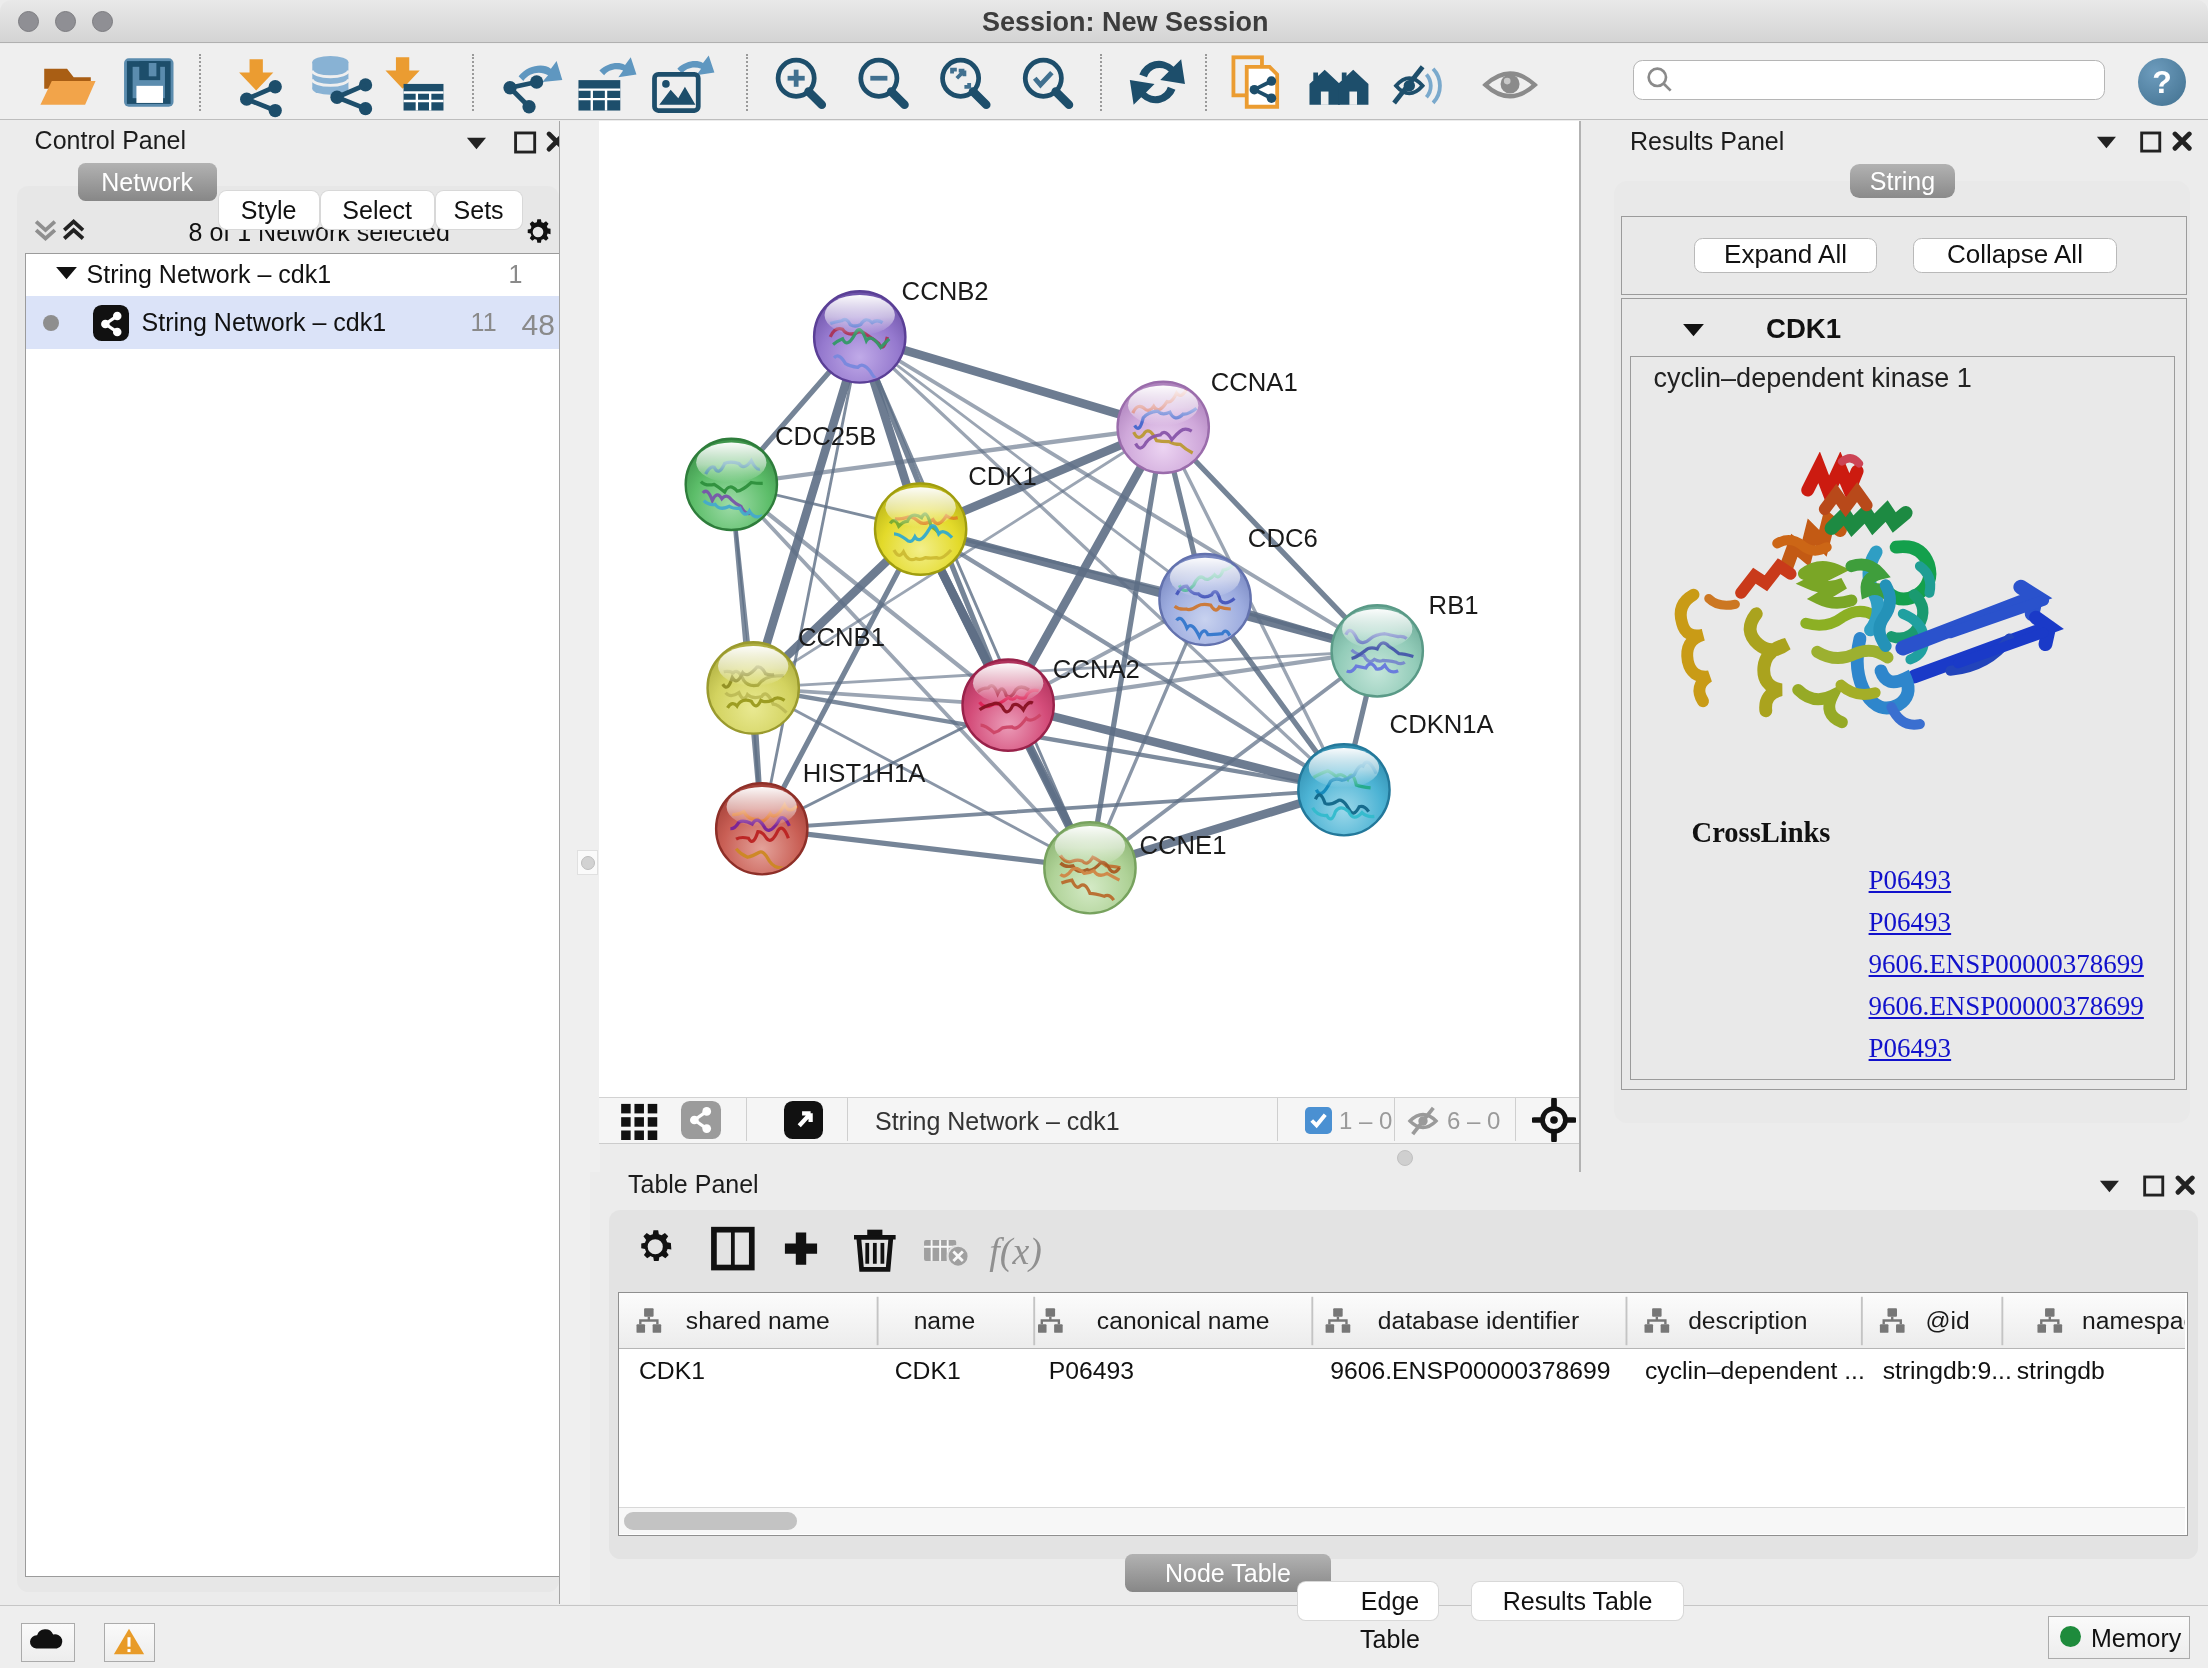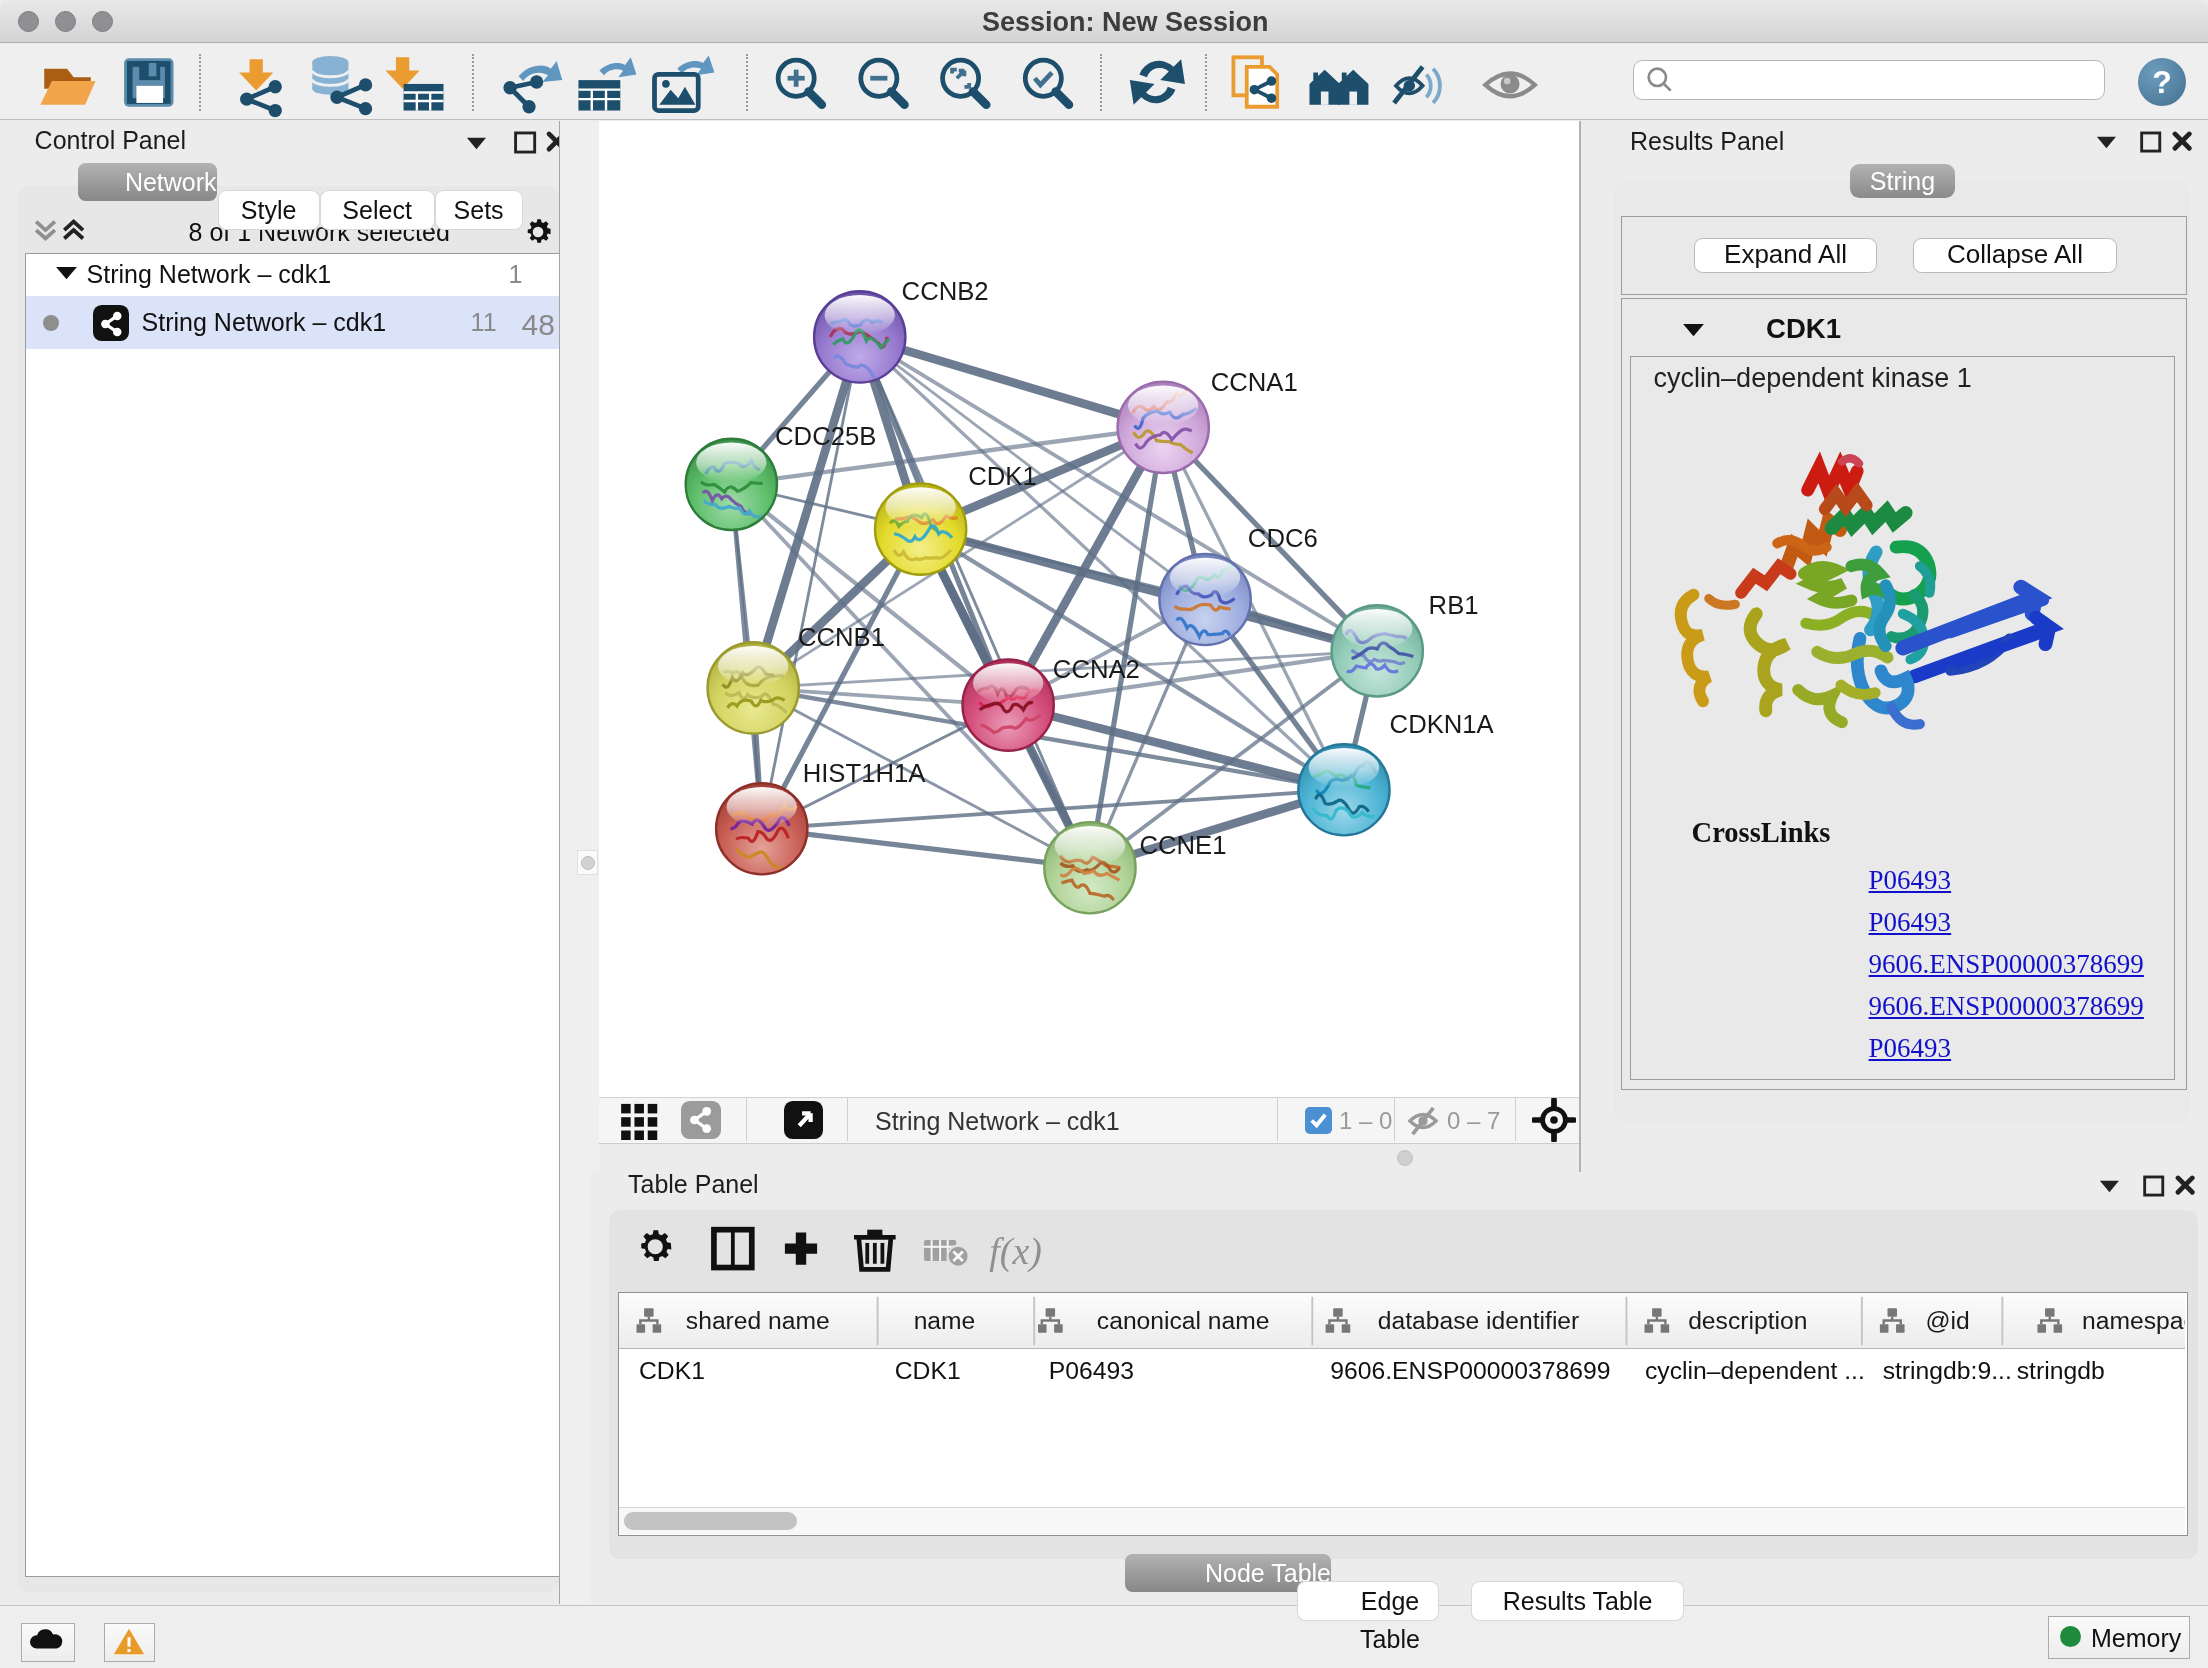--- a/index.html
+++ b/index.html
@@ -32,21 +32,21 @@
     border-top:1.9px solid #d2d2d2;border-bottom:1.9px solid #cccccc;box-sizing:border-box;}
   #rightsplit{position:absolute;left:1579px;top:121px;width:1.9px;height:1051px;background:#b2b2b2;}
   #resultspanel{position:absolute;left:1581px;top:121px;width:628px;height:1051px;background:#ececec;}
   #tablepanel{position:absolute;left:590px;top:1172px;width:1619px;height:433px;background:#ececec;}
   #statusbar{position:absolute;left:0;top:1605px;width:2208px;height:64px;background:#eeeeee;
     border-top:1.9px solid #c6c6c6;box-sizing:border-box;}
   .ptitle{font-size:25px;color:#1c1c1c;margin-left:6px;}
   
   .tabbtn{position:absolute;height:38px;box-sizing:border-box;text-align:center;
     font-size:25px;line-height:38px;border-radius:7.6px;z-index:5;}
-  .tabsel{background:linear-gradient(#b2b2b2,#878787);color:#fff;text-align:right;}
+  .tabsel{background:linear-gradient(#b2b2b2,#878787);color:#fff;}
   .tabun{background:#fff;color:#111;box-shadow:0 0 0 1px #d8d8d8;margin-top:28px;}
 </style>
 </head>
 <body>
 <div id="win">
 
   <div id="titlebar">
     <div class="tl" style="left:18px;"></div>
     <div class="tl" style="left:55px;"></div>
     <div class="tl" style="left:92px;"></div>
@@ -590,21 +590,21 @@
           <path d="M7 14 l5 5 9 -11" stroke="#fff" stroke-width="4" fill="none"></path>
         </svg>
     </div>
     <div class="abs" style="left:740px;top:8.6px;font-size:24px;color:#9a9a9a;white-space:nowrap;">1 – 0</div>
     <div class="abs" style="left:795px;top:0;height:43px;border-left:1.9px solid #cfcfcf;"></div>
     <svg width="38" height="30" viewBox="0 0 40 32" class="abs" style="left:805px;top:7.6px;">
       <path d="M6 16 q14 -14 28 0 q-14 14 -28 0 z" fill="none" stroke="#9a9a9a" stroke-width="3.4"></path>
       <circle cx="20" cy="16" r="5" fill="#9a9a9a"></circle>
       <line x1="31" y1="2" x2="9" y2="30" stroke="#9a9a9a" stroke-width="4"></line>
     </svg>
-    <div class="abs" style="left:848px;top:8.6px;font-size:24px;color:#9a9a9a;white-space:nowrap;">0 – 7</div>
+    <div class="abs" style="left:848px;top:8.6px;font-size:24px;color:#9a9a9a;white-space:nowrap;">6 – 0</div>
     <div class="abs" style="left:916px;top:0;height:43px;border-left:1.9px solid #cfcfcf;"></div>
     <svg width="44" height="44" viewBox="0 0 46 46" class="abs" style="left:933px;top:0px;">
       <circle cx="23" cy="23" r="12" fill="none" stroke="#111" stroke-width="5"></circle>
       <g stroke="#111" stroke-width="6" stroke-linecap="round">
         <line x1="23" y1="2" x2="23" y2="10"></line>
           <line x1="23" y1="36" x2="23" y2="44"></line>
         <line x1="2" y1="23" x2="10" y2="23"></line>
           <line x1="36" y1="23" x2="44" y2="23"></line>
       </g>
       <circle cx="23" cy="23" r="4" fill="#111"></circle>

